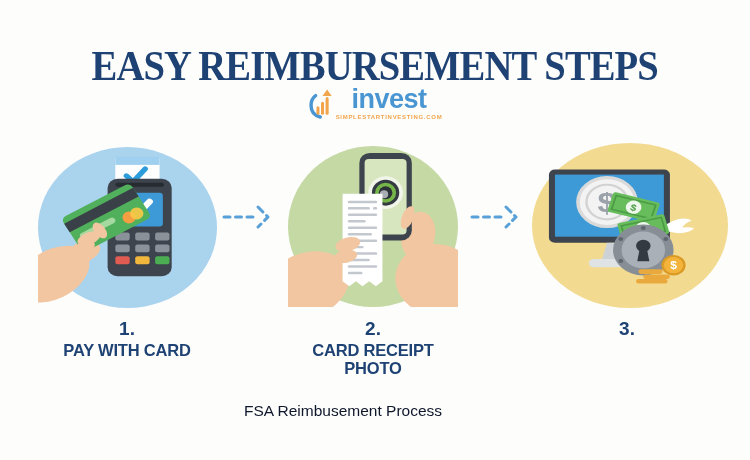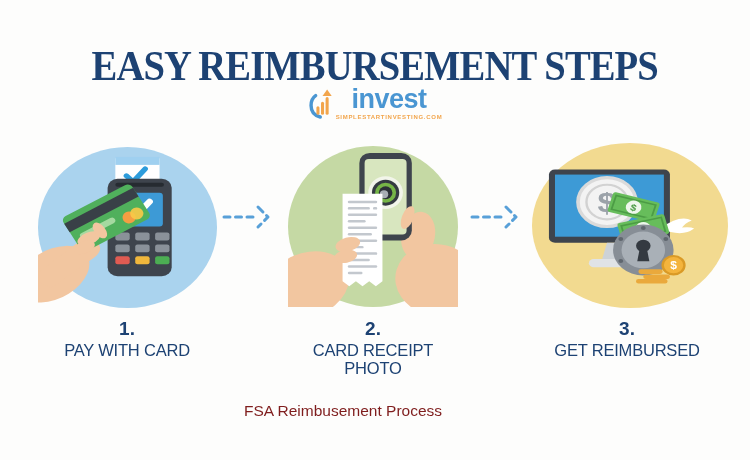--- a/index.html
+++ b/index.html
@@ -41,28 +41,28 @@
   .illus-1 { left: 38px;  top: 147px; width: 179px; height: 161px; }
   .illus-2 { left: 288px; top: 146px; width: 170px; height: 161px; }
   .illus-3 { left: 532px; top: 143px; width: 196px; height: 165px; }
 
   .arrow { position: absolute; width: 50px; height: 30px; }
   .arrow-1 { left: 221px; top: 202px; }
   .arrow-2 { left: 469px; top: 202px; }
 
   .step-label { position: absolute; top: 318px; text-align: center; color: #1d4273; }
   .step-label .num { font-size: 19px; font-weight: 700; line-height: 1.2; }
-  .step-label .lbl { font-size: 16.5px; font-weight: 400; line-height: 1.12; letter-spacing: -0.2px; }
+  .step-label .lbl { font-size: 16.5px; font-weight: 700; line-height: 1.12; letter-spacing: -0.2px; }
   .step-label-1 { left: 27px;  width: 200px; }
   .step-label-2 { left: 298px; width: 150px; }
   .step-label-3 { left: 527px; width: 200px; }
 
   .footer {
     position: absolute; top: 402px; left: 0; width: 686px;
-    text-align: center; font-size: 15.5px; color: #7f1d1d;
+    text-align: center; font-size: 15.5px; color: #0f172a;
   }
 </style>
 </head>
 <body>
 
 <div class="canvas">
 
   <div class="title">
     <span>EASY REIMBURSEMENT STEPS</span>
   </div>
@@ -233,18 +233,17 @@
   <div class="step-label step-label-1">
     <div class="num">1.</div>
     <div class="lbl">PAY WITH CARD</div>
   </div>
   <div class="step-label step-label-2">
     <div class="num">2.</div>
     <div class="lbl">CARD RECEIPT PHOTO</div>
   </div>
   <div class="step-label step-label-3">
     <div class="num">3.</div>
-    <div class="lbl">GET REIMBURSED</div>
   </div>
 
   <div class="footer">FSA Reimbusement Process</div>
 
 </div>
 
 </body></html>

